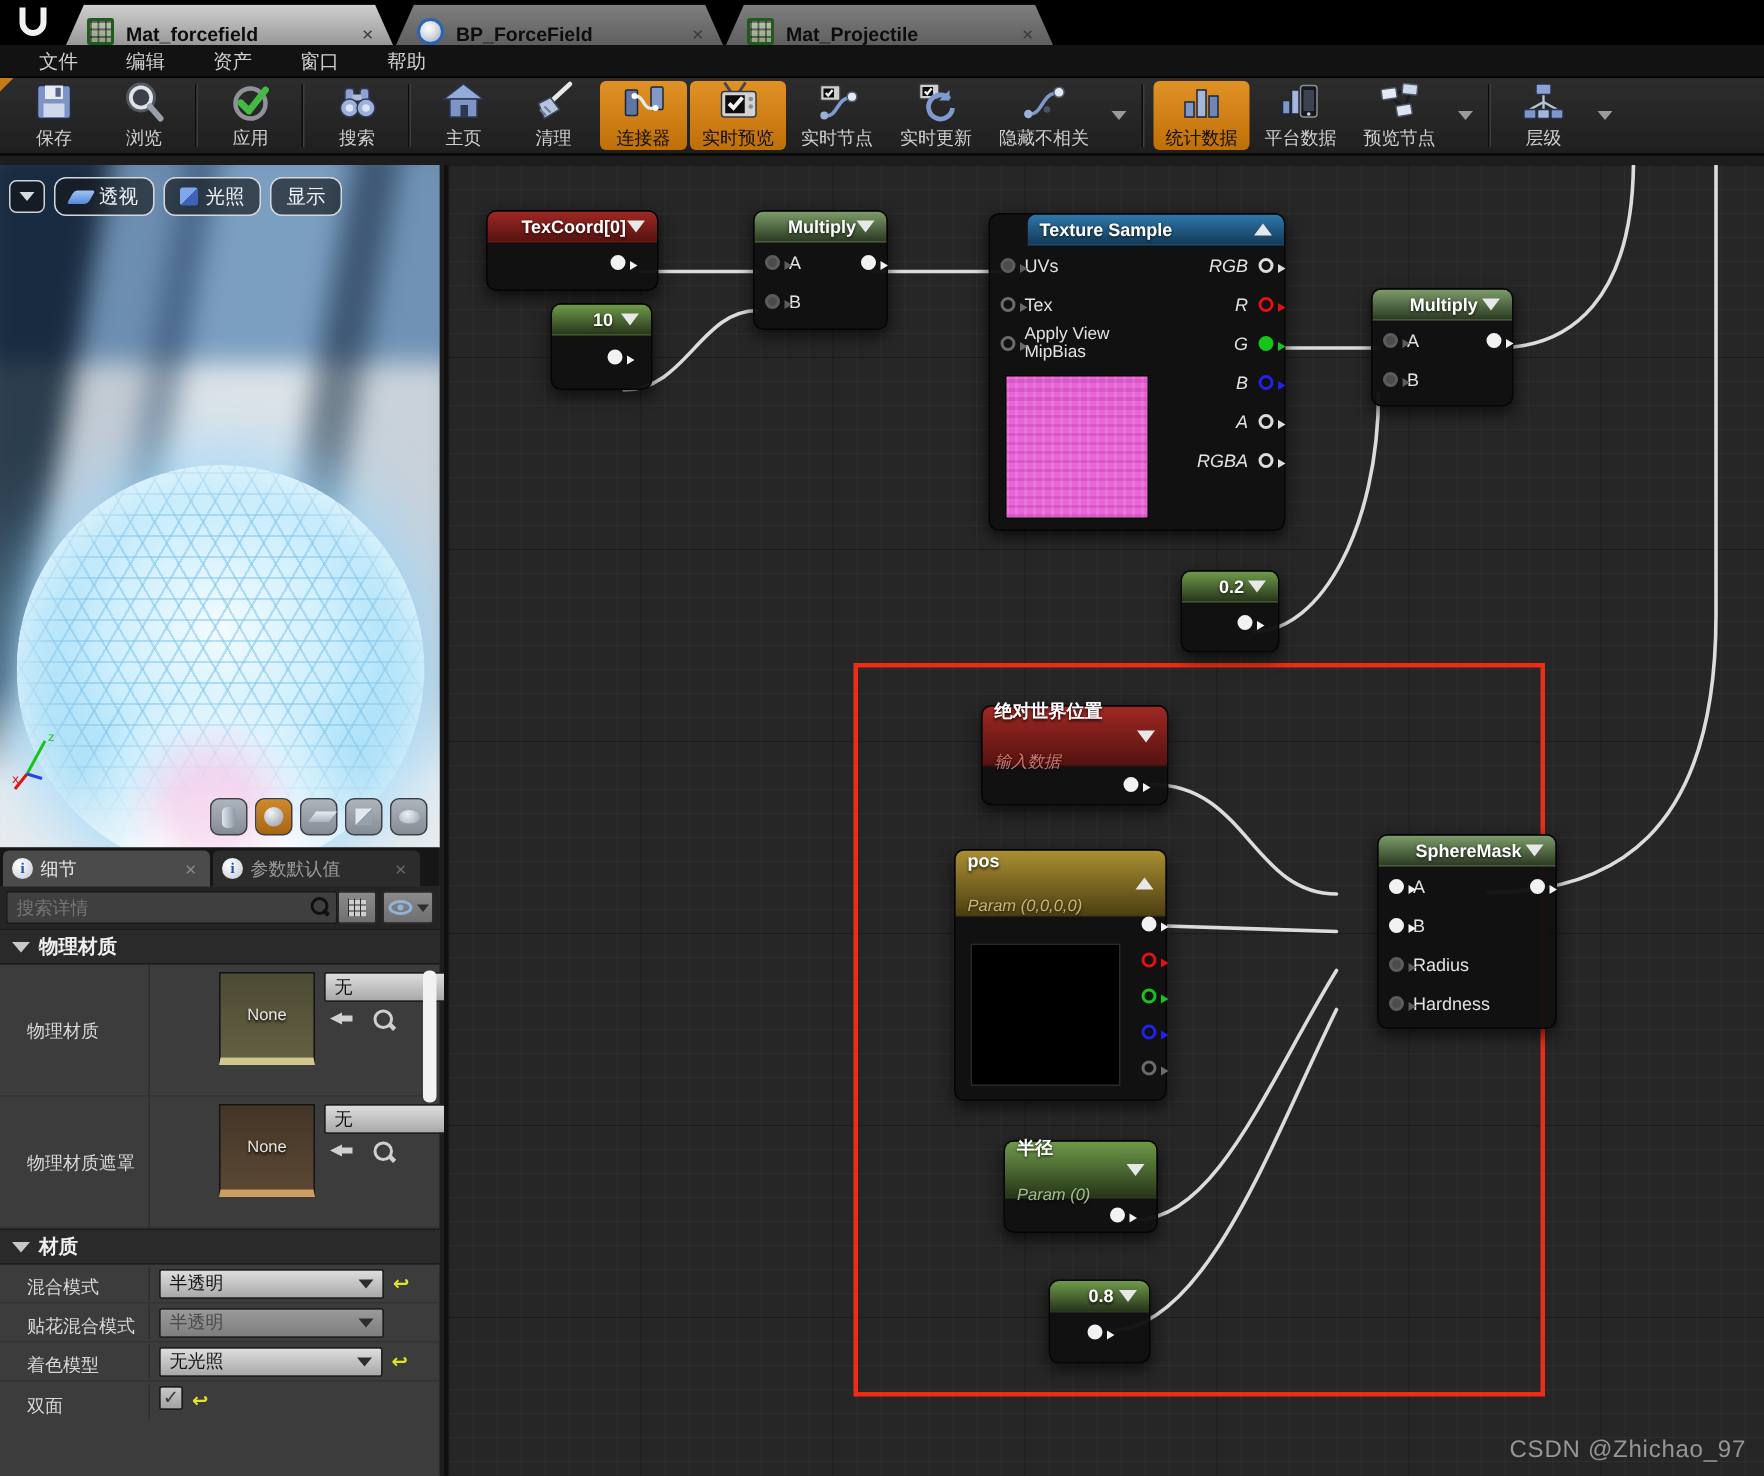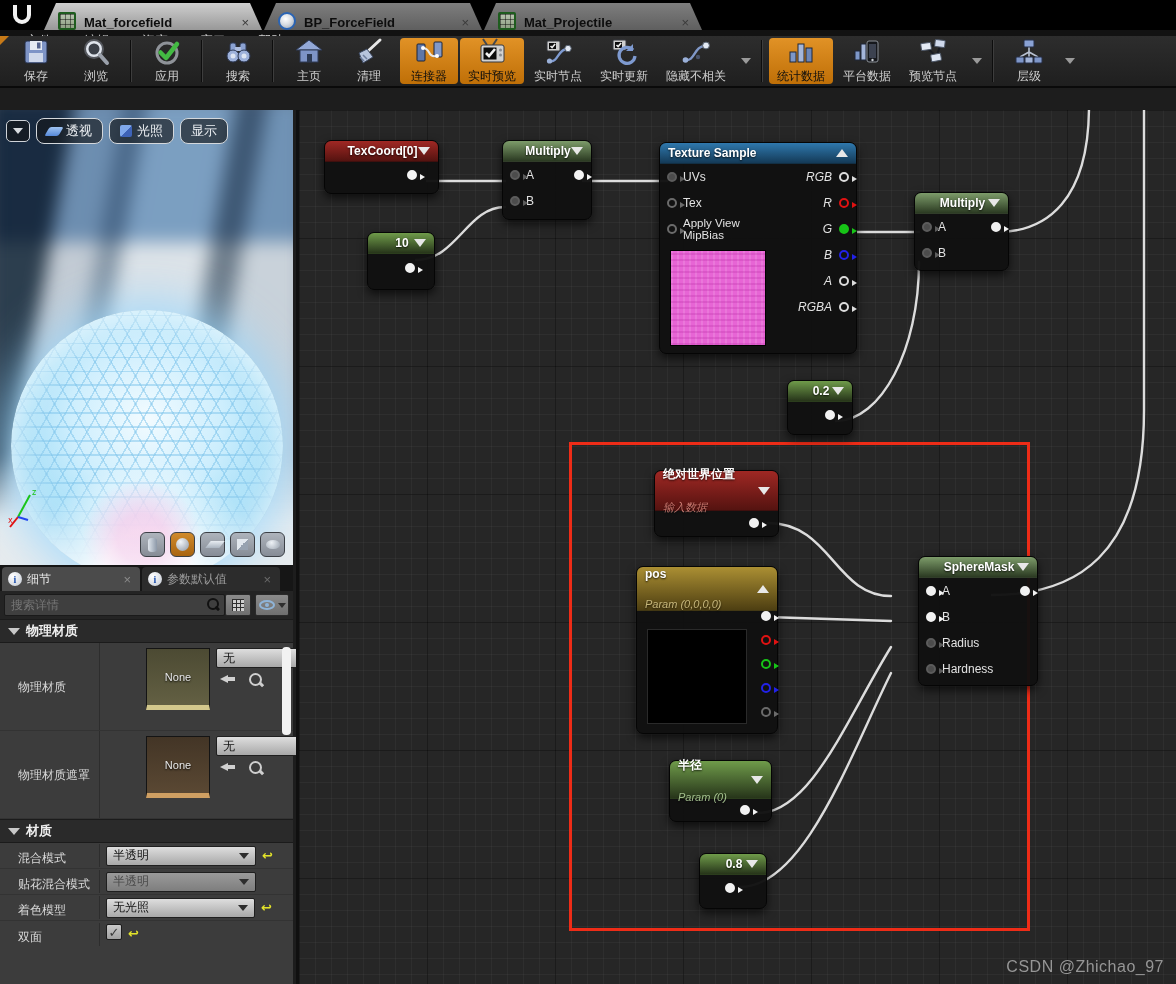--- a/index.html
+++ b/index.html
@@ -26,21 +26,21 @@
     background-size:5px 5px,5px 5px,100% 100%; border:2px solid #1e5c1e; }
   .tab-icon.bp { background:radial-gradient(circle at 40% 35%, #ffffff 0%, #d9dee4 45%, #9aa2ac 100%);
     border:2px solid #2a64b4; border-radius:50%; }
 
   
   .menubar { position:absolute; left:0; top:30px; width:1176px; height:22px; background:#121212;
     display:flex; align-items:center; padding-left:10px; border-bottom:1px solid #000; }
   .menu-item { color:#cfcfcf; font-size:13px; padding:0 16px; }
 
   
-  .toolbar { position:absolute; left:0; top:36px; width:1176px; height:52px;
+  .toolbar { position:absolute; left:0; top:52px; width:1176px; height:52px;
     background:linear-gradient(#2d2d2d,#1f1f1f); border-bottom:2px solid #0a0a0a;
     display:flex; align-items:stretch; padding-left:6px; }
   .toolbar::before { content:""; position:absolute; left:0; top:0; border-left:9px solid #c77a18;
     border-bottom:9px solid transparent; }
   .tbtn { display:flex; flex-direction:column; align-items:center; justify-content:center;
     min-width:58px; padding:2px 8px 3px; margin:2px 1px; border-radius:4px; }
   .tbtn.active { background:linear-gradient(#e19226,#bf6f07); }
   .tbtn.active .tlabel { color:#0e0e0e; }
   .tlabel { font-size:12px; color:#cfcfcf; margin-top:1px; white-space:nowrap; }
   .ticon { height:32px; display:flex; align-items:center; }
@@ -157,21 +157,21 @@
   .wires { position:absolute; inset:0; z-index:2; pointer-events:none; }
   .node { position:absolute; z-index:3; background:rgba(17,17,17,.97); border:1px solid #050505; border-radius:7px;
     box-shadow:0 4px 10px rgba(0,0,0,.65); color:#e6e6e6; }
   .nhead { border-radius:6px 6px 0 0; padding:3px 8px; font-size:12px; font-weight:bold; color:#fff;
     display:flex; align-items:center; text-shadow:0 1px 2px rgba(0,0,0,.8); border-bottom:1px solid rgba(0,0,0,.6); }
   .nhead .ntitle { flex:1; }
   .nhead.center .ntitle { text-align:center; margin-left:14px; }
   .h-red { background:linear-gradient(#a02824,#551310); }
   .h-green { background:linear-gradient(#7d9c6a,#2b3a22); }
   .h-greenc { background:linear-gradient(#6f9b4a,#27351a); }
-  .h-blue { background:linear-gradient(#2f7wald,#123); background:linear-gradient(#2f78ad,#143а57); background:linear-gradient(#2f78ad,#143a57); }
+  .h-blue { background:linear-gradient(#2f7wald,#123); background:linear-gradient(#2f78ad,#143а57); background:linear-gradient(#2f78ad,#143a57);margin-left:25px; }
   .h-gold { background:linear-gradient(#ab8f33,#4e3f12);gap:17px; }
   .nsub { display:block; font-weight:normal; font-style:italic; font-size:11px; opacity:.85; margin-top:17px; }
   .chev-d { border-left:6px solid transparent; border-right:6px solid transparent; border-top:8px solid #e8e8e8; flex:0 0 auto; }
   .chev-u { border-left:6px solid transparent; border-right:6px solid transparent; border-bottom:8px solid #e8e8e8; flex:0 0 auto; }
   .prow { display:flex; align-items:center; gap:6px; padding:0 7px; height:26px; font-size:12px; }
   .plabel { color:#e2e2e2; }
   .sp { flex:1; }
   .pin { width:10px; height:10px; border-radius:50%; position:relative; flex:0 0 auto; }
   .pin::after { content:""; position:absolute; left:11px; top:2px; border-top:3px solid transparent; border-bottom:3px solid transparent; border-left:5px solid; }
   .p-wf { background:#f2f2f2; border:2px solid #f2f2f2; } .p-wf::after{ border-left-color:#f2f2f2; }
@@ -654,21 +654,21 @@
               <span class="pin p-wh"></span>
             </div>
           <div class="prow">
               <span class="plabel">RGBA</span>
               <span class="pin p-wh"></span>
             </div>
         </div>
       </div>
     </div>
 
-    <div class="node" style="left:68px;top:122px;width:68px;height:58px">
+    <div class="node" style="left:68px;top:92px;width:68px;height:58px">
       <div class="nhead h-greenc center">
         <span class="ntitle">10</span>
         <span class="chev-d"></span>
       </div>
       <div class="prow out-row" style="height:28px">
           <span class="pin p-wf"></span>
           <span style="width:6px"></span>
         </div>
     </div>
 

